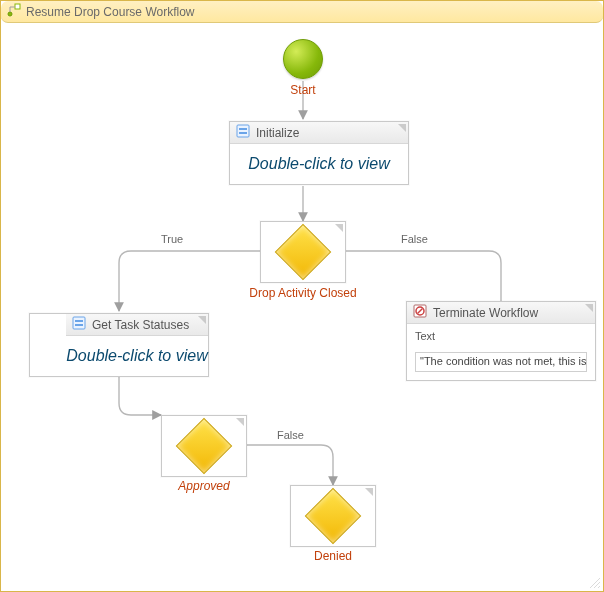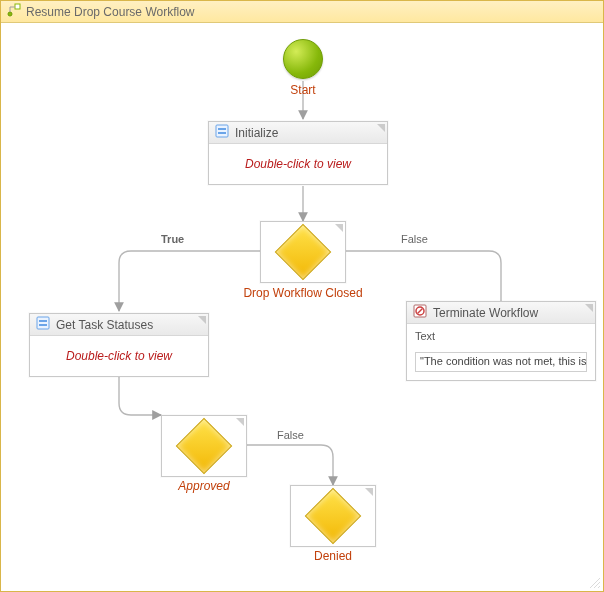--- a/index.html
+++ b/index.html
@@ -1,29 +1,29 @@
 <!DOCTYPE html>
 <html><head>
 <meta charset="utf-8">
 <style>
   * { box-sizing: border-box; }
   body { margin: 0; font-family: "Segoe UI", Tahoma, sans-serif; font-size: 12px; color: #444; background: #fff; }
   .window { width: 604px; height: 592px; border: 1px solid #d9b64a; background: #fff; position: relative; }
-  .titlebar { height: 22px; background: linear-gradient(#fff0c2, #ffe8a0); border-bottom: 1px solid #e0c978; display: flex; align-items: center; padding: 0 6px; gap: 5px; }
+  .titlebar { height: 22px; background: linear-gradient(#fff0c2, #ffe8a0); border-bottom: 1px solid #e0c978; display: flex; align-items: center; padding: 0 6px; gap: 5px; border-radius: 7px; }
   .title-text { font-size: 12px; color: #6a6a6a; }
   .canvas { position: absolute; top: 22px; left: 0; right: 0; bottom: 0; }
   svg.flow { position: absolute; top: 0; left: 0; }
 
   .node { position: absolute; border: 1px solid #c9c9c9; background: #fff; box-shadow: 0 0 0 1px rgba(0,0,0,0.02); }
   .node .corner { position: absolute; top: 2px; right: 2px; width: 0; height: 0; border-left: 8px solid transparent; border-top: 8px solid #b9b9b9; opacity: .7; }
   .caption { position: absolute; width: 100%; text-align: center; color: #c2410c; font-size: 12px; }
 
   .act-node { width: 180px; }
   .act-header { height: 22px; background: linear-gradient(#f7f7f7, #e9e9e9); border-bottom: 1px solid #d7d7d7; display: flex; align-items: center; padding: 0 6px; gap: 6px; font-size: 12px; color: #555; }
-  .act-body { height: 40px; display: flex; align-items: center; justify-content: center; color: #b91c1c; font-style: italic; font-size: 12px; }
+  .act-body { height: 40px; display: flex; align-items: center; justify-content: center; color: #0c4a6e; font-style: italic; font-size: 16px; }
 
   .dec-node { width: 86px; height: 62px; display: flex; align-items: center; justify-content: center; }
   .diamond { width: 40px; height: 40px; transform: rotate(45deg); background: linear-gradient(135deg,#ffe24a,#f2b705); border: 1px solid #caa106; box-shadow: inset 0 0 6px rgba(255,255,255,.6); }
 
   .term-node { width: 190px; }
   .term-body { padding: 6px 8px 8px 8px; }
   .term-label { font-size: 11px; color: #555; margin-bottom: 10px; }
   .term-text { border: 1px solid #cfcfcf; height: 20px; padding: 2px 4px; font-size: 11px; color: #444; background: #fff; overflow: hidden; white-space: nowrap; }
 
   .edge-label { position: absolute; font-size: 11px; color: #666; background: transparent; }
@@ -62,45 +62,45 @@
         <path d="M 259 228 L 130 228 Q 118 228 118 240 L 118 288"></path>
         <path d="M 345 228 L 488 228 Q 500 228 500 240 L 500 288"></path>
         <path d="M 118 352 L 118 380 Q 118 392 130 392 L 160 392"></path>
         <path d="M 246 422 L 320 422 Q 332 422 332 434 L 332 462"></path>
       </g>
     </svg>
 
     <div class="start-circle" style="left:282px; top:16px;"></div>
     <div class="caption" style="left:252px; top:60px; width:100px;">Start</div>
 
-    <div class="node act-node" style="left:207px; top:98px;">
+    <div class="node act-node" style="left:228px; top:98px;">
       <div class="act-header">
         <span class="icon">
           <svg width="14" height="14" viewBox="0 0 14 14">
               <rect x="1" y="1" width="12" height="12" rx="1" fill="#eaf3ff" stroke="#6aa4e8"></rect>
               <rect x="3" y="4" width="8" height="2" fill="#6aa4e8"></rect>
               <rect x="3" y="8" width="8" height="2" fill="#6aa4e8"></rect>
             </svg>
         </span>
         <span>Initialize</span>
       </div>
       <div class="act-body">Double-click to view</div>
       <div class="corner"></div>
     </div>
 
     <div class="node dec-node" style="left:259px; top:198px;">
       <div class="diamond"></div>
       <div class="corner"></div>
     </div>
-    <div class="caption" style="left:222px; top:263px; width:160px;">Drop Workflow Closed</div>
+    <div class="caption" style="left:222px; top:263px; width:160px;">Drop Activity Closed</div>
 
-    <div class="edge-label" style="left:160px; top:210px;font-weight:bold;">True</div>
+    <div class="edge-label" style="left:160px; top:210px;">True</div>
     <div class="edge-label" style="left:400px; top:210px;">False</div>
 
-    <div class="node act-node" style="left:28px; top:290px;">
+    <div class="node act-node" style="left:28px; top:290px;padding-left:36px;">
       <div class="act-header">
         <span class="icon">
           <svg width="14" height="14" viewBox="0 0 14 14">
               <rect x="1" y="1" width="12" height="12" rx="1" fill="#eaf3ff" stroke="#6aa4e8"></rect>
               <rect x="3" y="4" width="8" height="2" fill="#6aa4e8"></rect>
               <rect x="3" y="8" width="8" height="2" fill="#6aa4e8"></rect>
             </svg>
         </span>
         <span>Get Task Statuses</span>
       </div>

